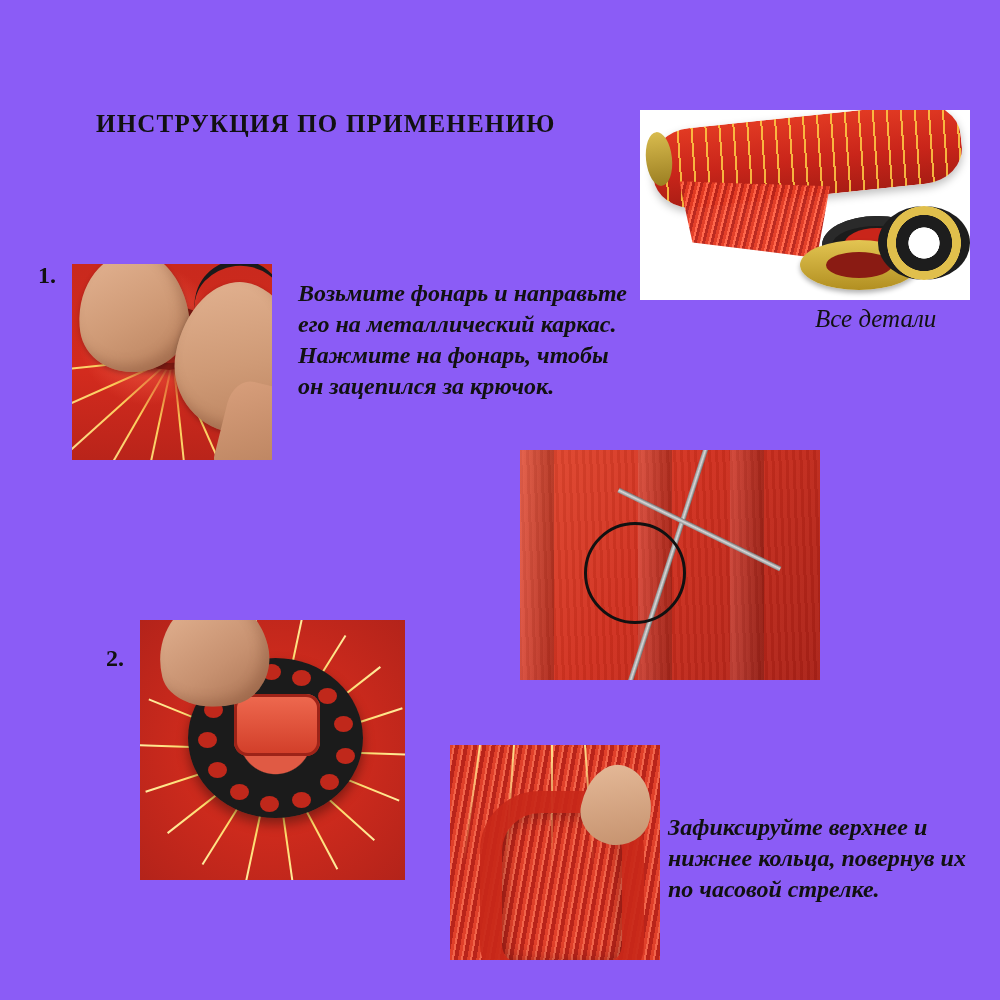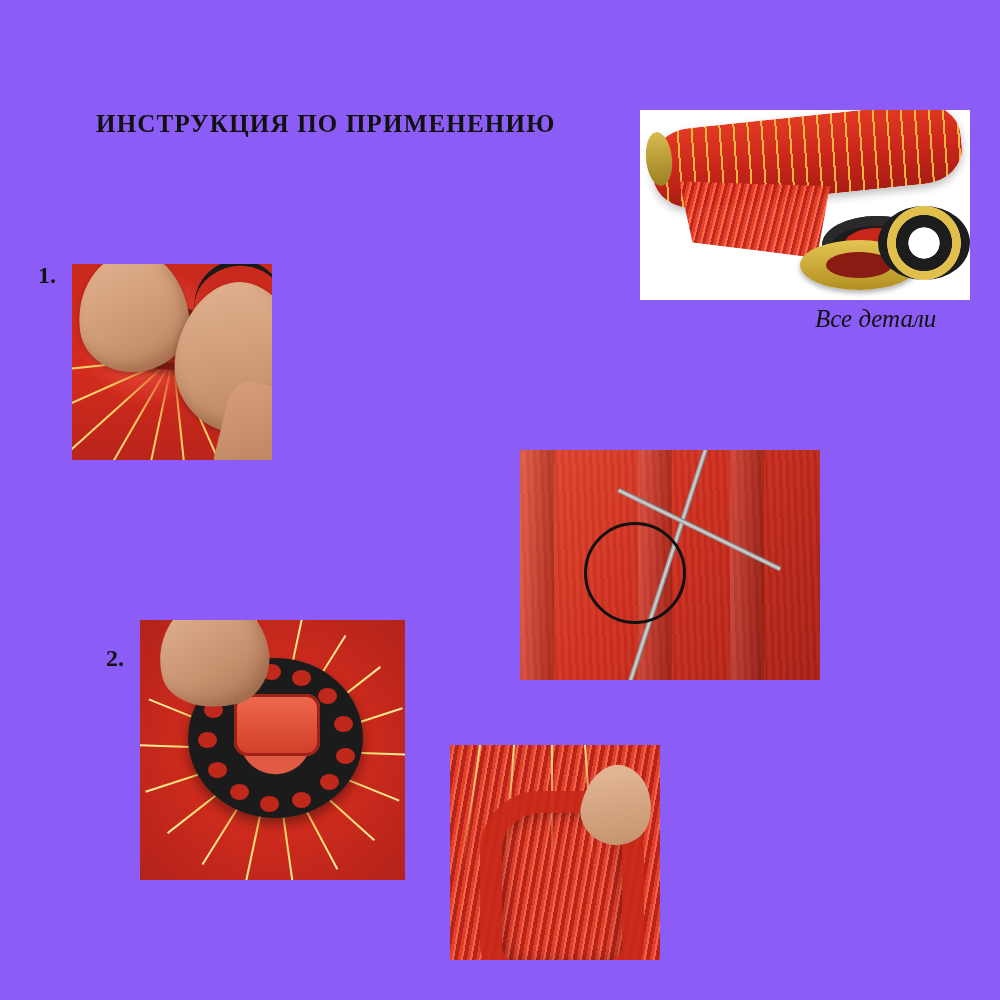--- a/index.html
+++ b/index.html
@@ -360,20 +360,21 @@
     <div class="rib" style="transform: rotate(66deg);"></div>
     <div class="rib" style="transform: rotate(84deg);"></div>
     <div class="ring"></div>
     <div class="ring-in"></div>
     <div class="cable"></div>
     <div class="hand hand-left"></div>
     <div class="hand hand-right"></div>
     <div class="wrist"></div>
   </div>
 
+  <div class="body-text" style="left:298px; top:278px; width:340px;">Возьмите фонарь и направьте его на металлический каркас. Нажмите на фонарь, чтобы он зацепился за крючок.</div>
 
   <div class="photo" id="photo-hook">
     <div class="fold" style="left:0;"></div>
     <div class="fold" style="left:118px;"></div>
     <div class="fold" style="left:210px;"></div>
     <div class="wire" style="left:196px; top:-40px; transform: rotate(18deg);"></div>
     <div class="wire" style="left:96px; top:40px; transform: rotate(-64deg); height:180px;"></div>
     <div class="circle-mark"></div>
   </div>
 
@@ -420,14 +421,15 @@
 
   <div class="photo" id="photo-grip">
     <div class="rib" style="left:14%; transform: rotate(8deg);"></div>
     <div class="rib" style="left:30%; transform: rotate(4deg);"></div>
     <div class="rib" style="left:48%; transform: rotate(0deg);"></div>
     <div class="rib" style="left:64%; transform: rotate(-4deg);"></div>
     <div class="loop"></div>
     <div class="fingers"></div>
   </div>
 
+  <div class="body-text" style="left:668px; top:812px; width:300px;">Зафиксируйте верхнее и нижнее кольца, повернув их по часовой стрелке.</div>
 
 </div>
 
 </body></html>

